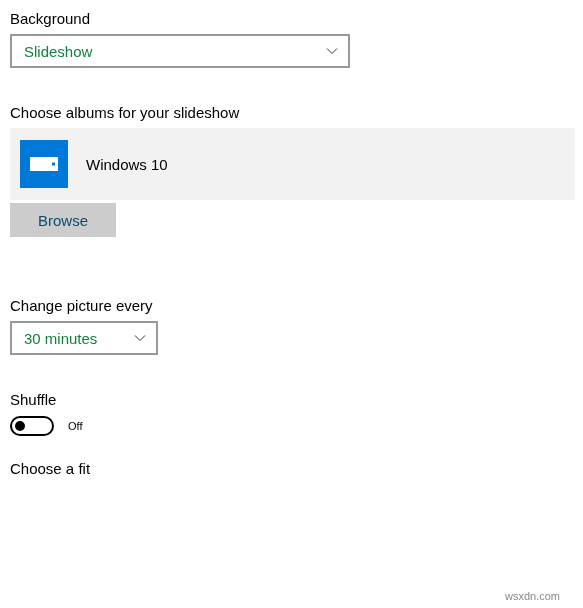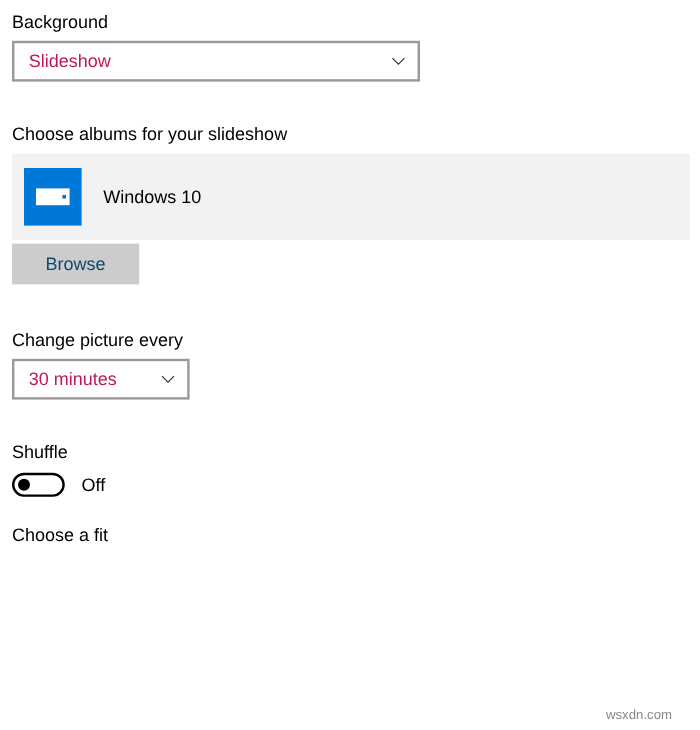--- a/index.html
+++ b/index.html
@@ -34,21 +34,21 @@
       user-select: none;
     }
     .dropdown.narrow {
       width: 148px;
     }
     .dropdown.wide {
       width: 340px;
     }
     .dropdown-text {
       font-size: 15px;
-      color: #be185d;
+      color: #15803d;
     }
     .chevron {
       display: inline-flex;
       align-items: center;
       justify-content: center;
     }
     .album-section {
       margin-top: 36px;
     }
     .album-row {
@@ -94,21 +94,21 @@
       border: none;
       width: 106px;
       height: 34px;
       font-size: 15px;
       color: #0c4a6e;
       margin-top: 3px;
       cursor: pointer;
       font-family: inherit;
     }
     .change-picture-section {
-      margin-top: 38px;
+      margin-top: 60px;
     }
     .shuffle-section {
       margin-top: 36px;
     }
     .toggle-row {
       display: flex;
       align-items: center;
       margin-top: 8px;
     }
     .toggle {
@@ -124,21 +124,21 @@
       position: absolute;
       left: 3px;
       top: 50%;
       transform: translateY(-50%);
       width: 10px;
       height: 10px;
       border-radius: 50%;
       background: #000;
     }
     .toggle-label {
-      font-size: 15px;
+      font-size: 11px;
     }
     .fit-section {
       margin-top: 24px;
     }
     .watermark {
       position: absolute;
       bottom: 6px;
       right: 23px;
       font-size: 11px;
       color: #888;

